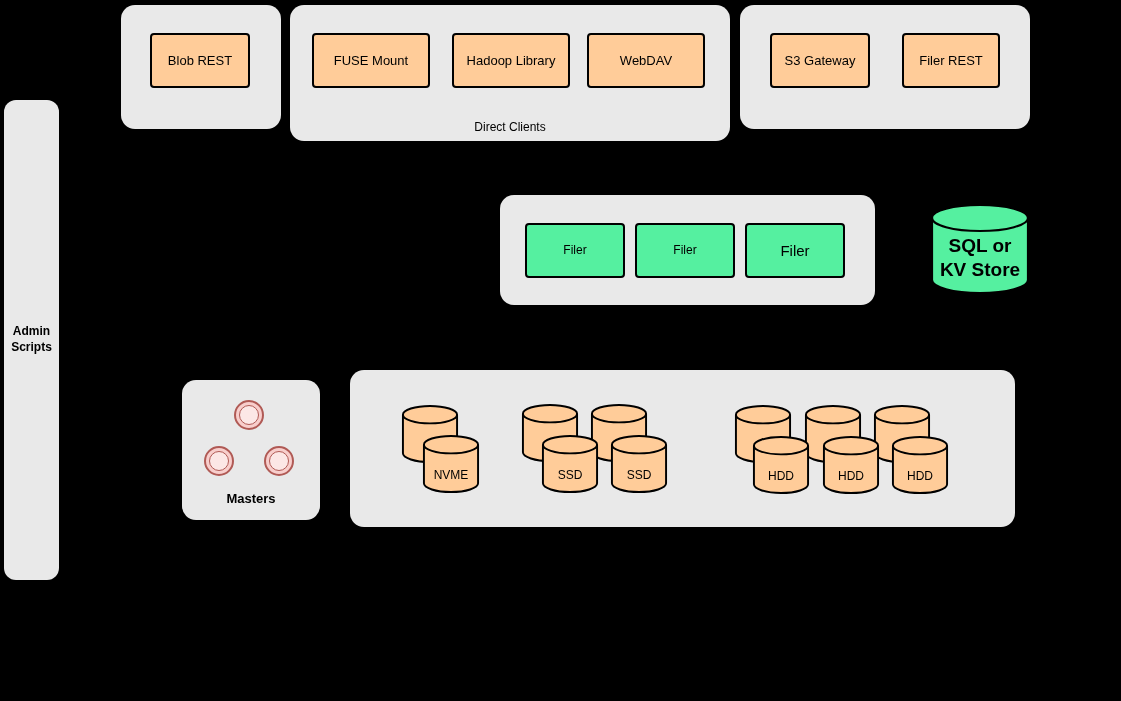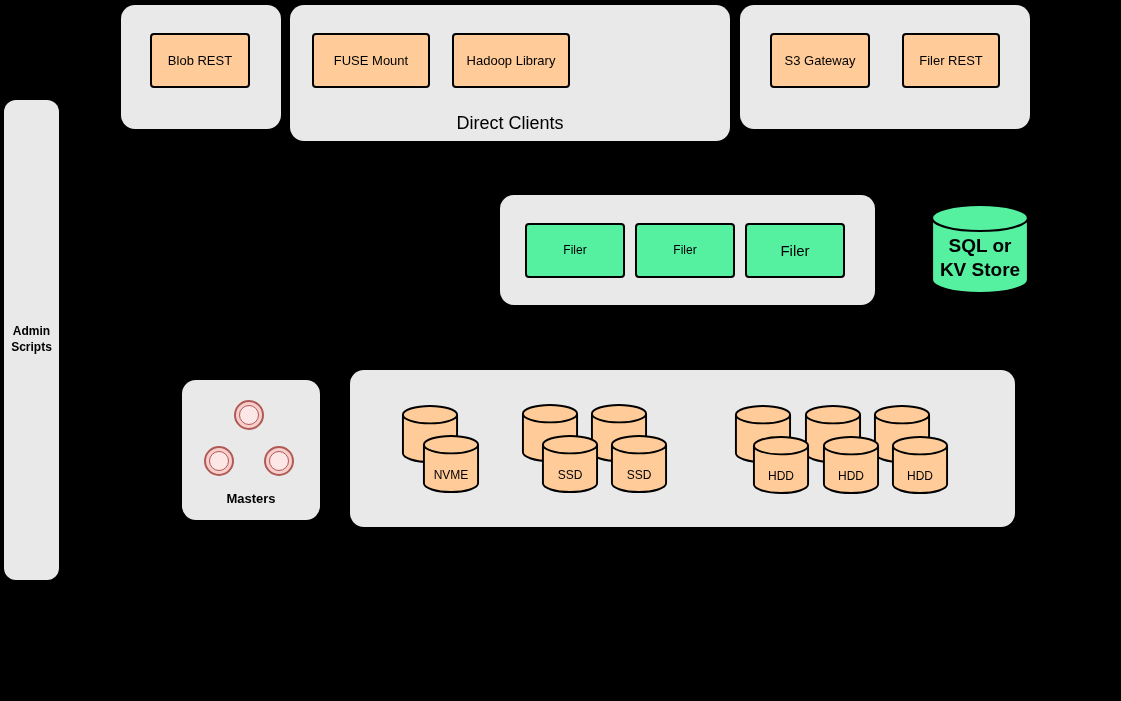--- a/index.html
+++ b/index.html
@@ -21,21 +21,21 @@
     color:#000;overflow:hidden;
   }
   .panel{position:absolute;background:var(--panel-gray);border-radius:14px}
   .node{
     position:absolute;display:flex;align-items:center;justify-content:center;
     border:2px solid var(--stroke-black);border-radius:4px;
     font-size:13px;text-align:center;line-height:1.2;
   }
   .orange{background:var(--node-orange)}
   .green{background:var(--node-green)}
-  .caption{position:absolute;left:0;right:0;text-align:center;font-size:18px}
+  .caption{position:absolute;left:0;right:0;text-align:center;font-size:12px}
   .bold{font-weight:bold}
   .cyl{position:absolute;width:58px;height:60px}
   .cyl svg{display:block;width:100%;height:100%}
   .cyl path,.cyl ellipse{fill:var(--node-orange);stroke:var(--stroke-black);stroke-width:2}
   .cyl-label{position:absolute;left:0;right:0;top:34px;text-align:center;font-size:12px}
   .big-cyl{position:absolute;left:930px;top:203px;width:100px;height:92px}
   .big-cyl svg{display:block;width:100%;height:100%}
   .big-cyl path,.big-cyl ellipse{fill:var(--node-green);stroke:var(--stroke-black);stroke-width:2.2}
   .big-cyl .cyl-text{
     position:absolute;inset:0;display:flex;align-items:center;justify-content:center;
@@ -61,20 +61,21 @@
     <div class="bold" style="font-size:12px;text-align:center;line-height:1.3">Admin Scripts</div>
   </div>
 
   <div class="panel" style="left:121px;top:5px;width:160px;height:124px">
     <div class="node orange" style="left:29px;top:28px;width:100px;height:55px">Blob REST</div>
   </div>
 
   <div class="panel" style="left:290px;top:5px;width:440px;height:136px">
     <div class="node orange" style="left:22px;top:28px;width:118px;height:55px">FUSE Mount</div>
     <div class="node orange" style="left:162px;top:28px;width:118px;height:55px">Hadoop Library</div>
+    <div class="node orange" style="left:297px;top:28px;width:118px;height:55px">WebDAV</div>
     <div class="caption" style="bottom:7px">Direct Clients</div>
   </div>
 
   <div class="panel" style="left:740px;top:5px;width:290px;height:124px">
     <div class="node orange" style="left:30px;top:28px;width:100px;height:55px">S3 Gateway</div>
     <div class="node orange" style="left:162px;top:28px;width:98px;height:55px">Filer REST</div>
   </div>
 
   <div class="panel" style="left:500px;top:195px;width:375px;height:110px">
     <div class="node green" style="left:25px;top:28px;width:100px;height:55px;font-size:12px">Filer</div>

